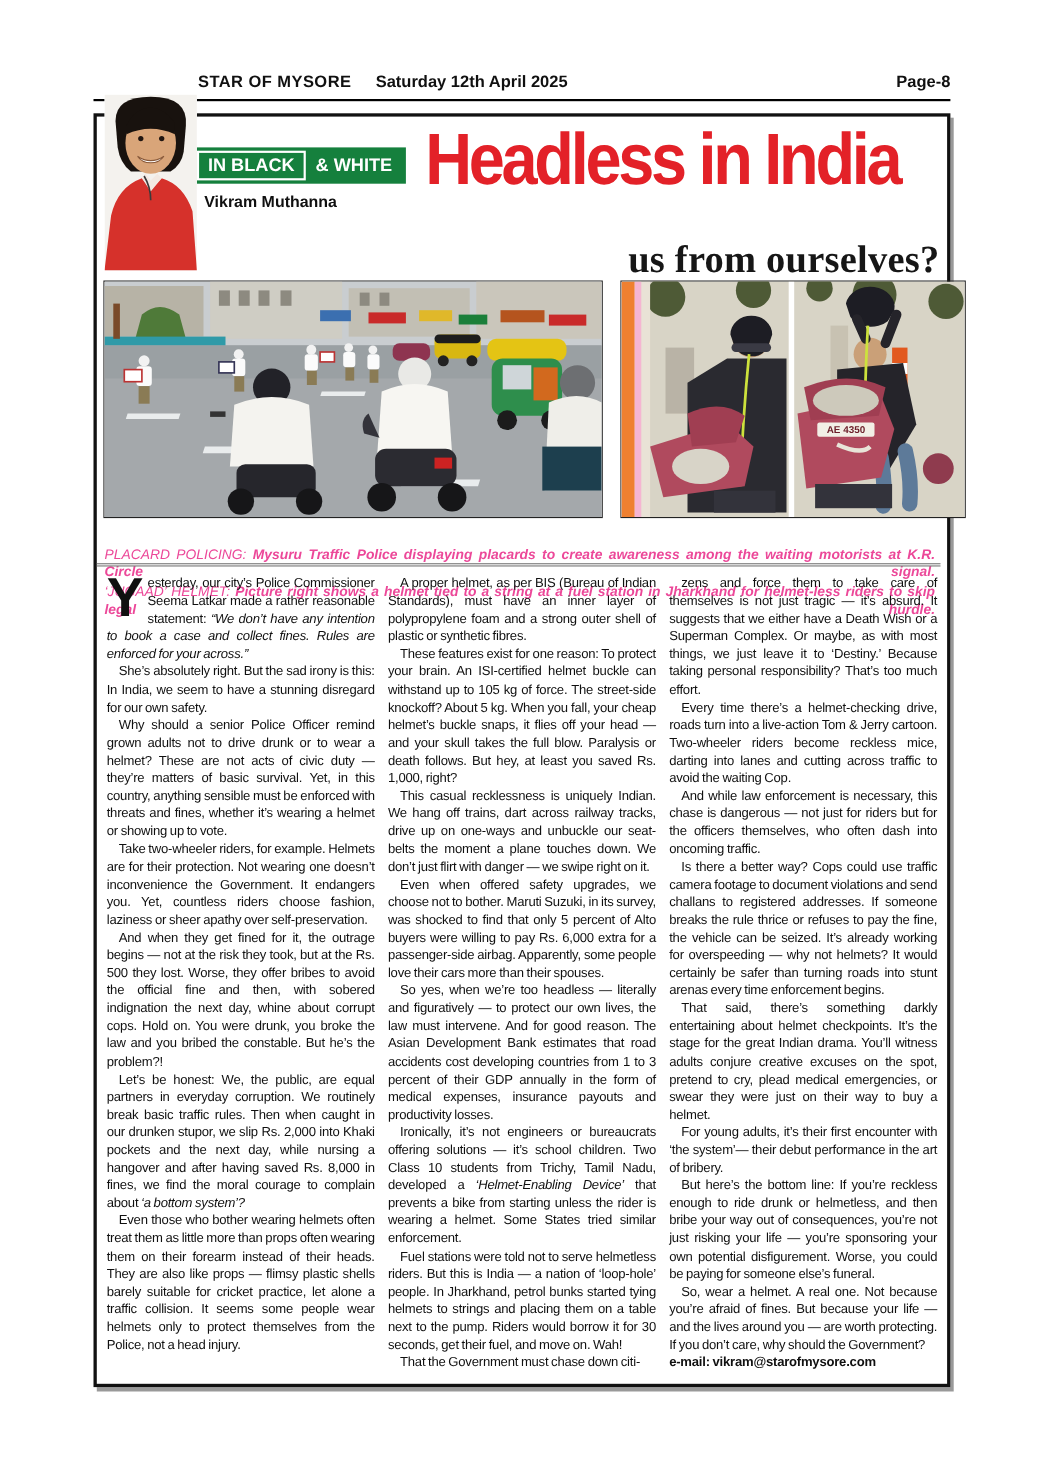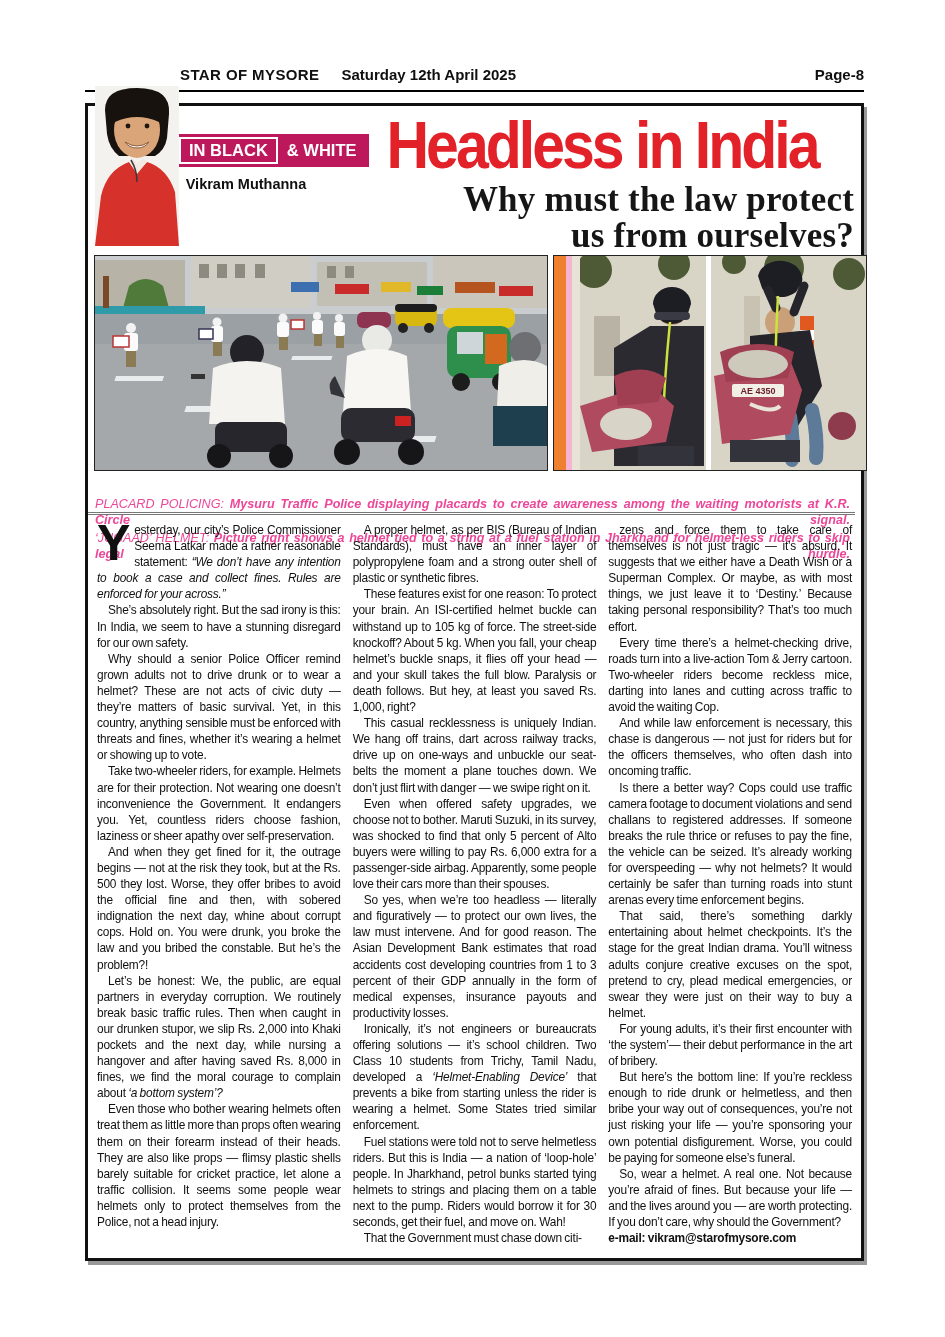--- a/index.html
+++ b/index.html
@@ -10,35 +10,35 @@
              border-bottom:2px solid #000000;padding-bottom:7px;font-weight:bold;font-size:15px;}
   .pg-header .masthead{margin-left:95px;letter-spacing:.4px;}
   .pg-header .dateline{margin-left:22px;}
   .pg-header .pageno{margin-left:auto;}
   
   .article-box{position:absolute;left:85px;top:103px;width:773px;height:1152px;background:#fff;
                border:3px solid #111;box-shadow:3px 4px 0 rgba(70,70,70,.55);}
   
   .author-photo{position:absolute;left:95px;top:86px;width:84px;height:160px;z-index:6;background:#fff;}
   
-  .badge{position:absolute;left:88px;top:28px;background:#be185d;color:#fff;display:flex;
+  .badge{position:absolute;left:88px;top:28px;background:#15803d;color:#fff;display:flex;
          align-items:center;font-weight:bold;font-size:16.5px;padding:3px;white-space:nowrap;z-index:3;}
   .badge .seg-a{border:2px solid #fff;padding:2px 8px;}
   .badge .seg-b{padding:2px 9px;}
   .author-name{position:absolute;left:72px;top:70px;width:172px;text-align:center;
                font-weight:bold;font-size:14.5px;z-index:3;}
   
   .headline{position:absolute;left:258px;top:0px;width:512px;text-align:center;
             font-weight:bold;font-size:59px;letter-spacing:-3px;line-height:70px;
             transform:scaleY(1.12);transform-origin:top center;white-space:nowrap;}
   .subtitle{position:absolute;right:7px;top:76px;width:520px;text-align:right;
             font-family:"Liberation Serif",serif;font-weight:bold;font-size:35px;line-height:36px;
             letter-spacing:.2px;color:#161616;}
   
-  .photos{position:absolute;left:6px;top:149px;display:flex;gap:5px;}
+  .photos{position:absolute;left:6px;top:149px;display:flex;gap:16px;}
   .photo{border:1px solid #222;display:block;}
   
   .captions{position:absolute;left:7px;top:370px;width:755px;font-size:12.6px;font-style:italic;color:#ec4899;margin-top:20px;}
   .captions p{margin:0 0 2px;text-align:justify;text-align-last:justify;line-height:16px;}
   .captions .cap-label{font-weight:normal;}
   .captions b{font-weight:bold;}
   .cap-rule{position:absolute;left:0;top:406px;width:767px;border-top:3px double #777;}
   
   .body-cols{position:absolute;left:9px;top:416px;width:755px;display:flex;gap:12px;
              font-size:11.9px;line-height:16.1px;text-align:justify;
@@ -78,21 +78,21 @@
   <div class="article-box">
 
     <div class="badge">
       <span class="seg-a">IN BLACK</span>
       <span class="seg-b">&amp; WHITE</span>
     </div>
     <div class="author-name">Vikram Muthanna</div>
 
     <div class="headline" style="color: rgb(227, 33, 40);">Headless in India</div>
     <div class="subtitle">
-      <span>Why must the law protect</span><br>
+      <br>
       <span>us from ourselves?</span>
     </div>
 
     <div class="photos">
       <svg class="photo" width="452" height="214" viewBox="0 0 452 214">
         <rect width="452" height="214" fill="#aeb2b5"></rect>
         <rect width="452" height="58" fill="#c9cdd0"></rect>
         <rect x="0" y="4" width="90" height="46" fill="#b7b3a6"></rect>
         <rect x="96" y="0" width="120" height="52" fill="#cfcdc4"></rect>
         <rect x="222" y="6" width="110" height="44" fill="#c2bfb4"></rect>

